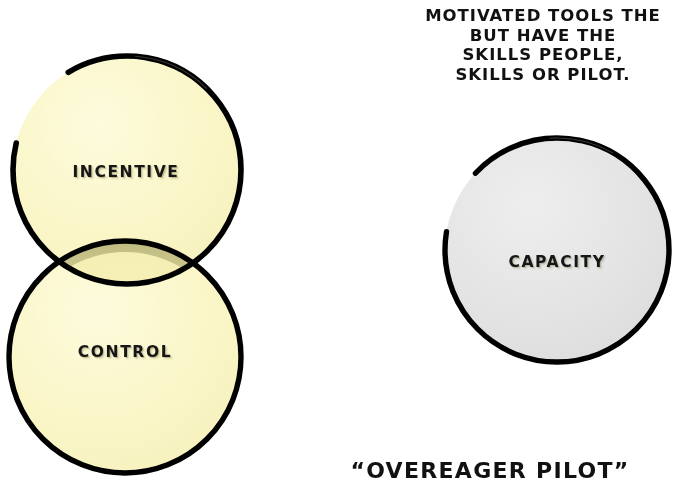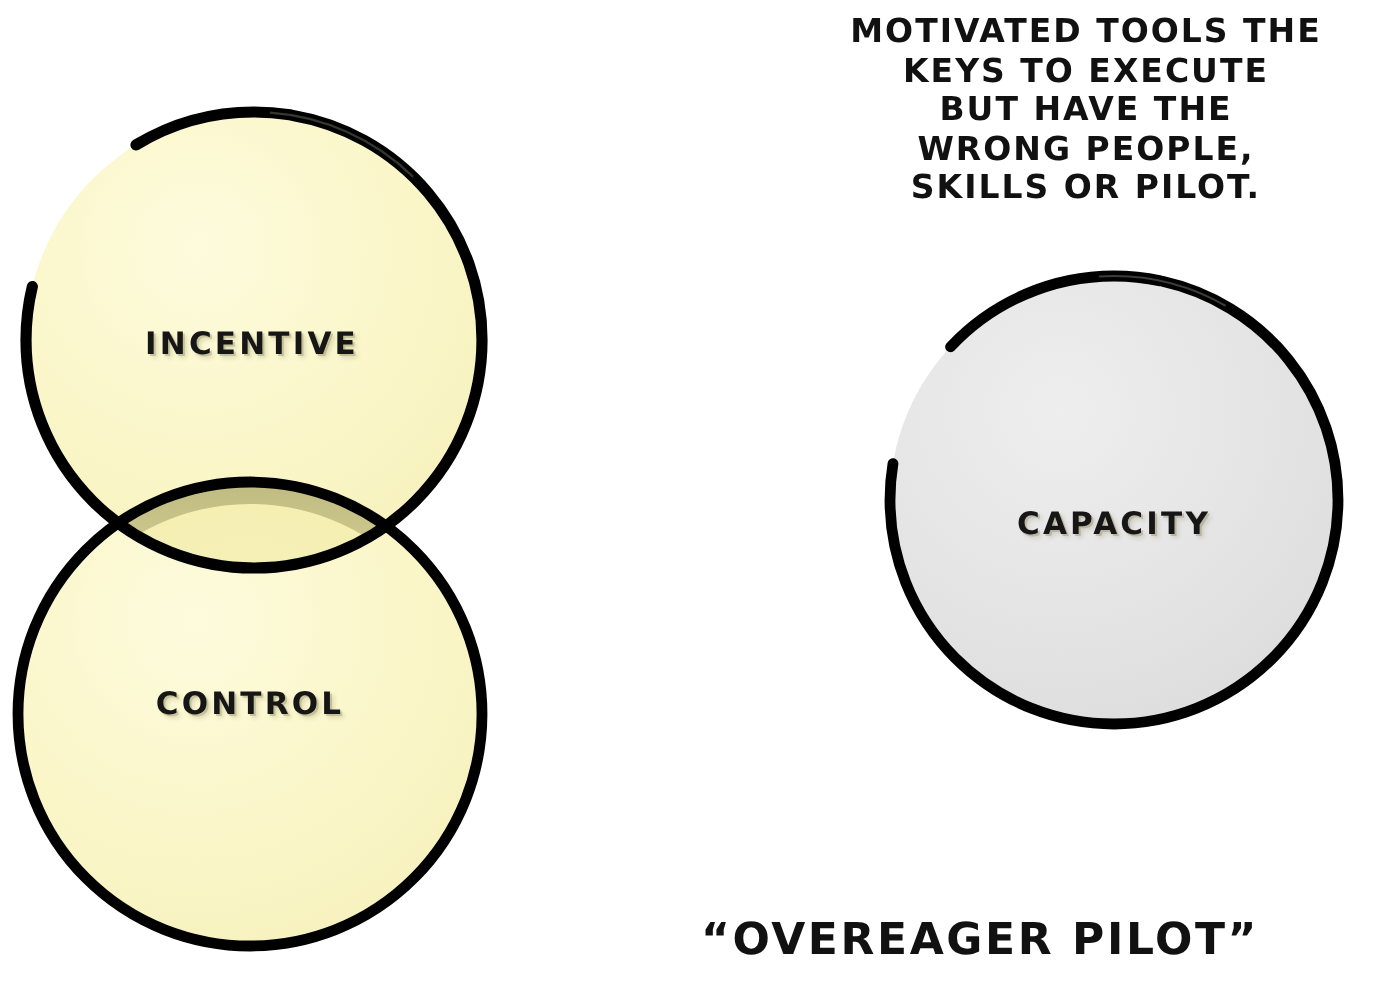--- a/index.html
+++ b/index.html
@@ -141,21 +141,20 @@
   </svg>
 
   <div class="circle-label" id="label-incentive" style="left: 126px; top: 172px; color: rgb(22, 22, 22);">INCENTIVE</div>
 
   <div class="circle-label" id="label-control" style="left: 125px; top: 352px; color: rgb(22, 22, 22);">CONTROL</div>
 
   <div class="circle-label" id="label-capacity" style="left: 557px; top: 262px; color: rgb(22, 22, 22);">CAPACITY</div>
 
   <div class="hand-text" id="header-caption" style="color: rgb(17, 17, 17);">
     <span class="line">MOTIVATED TOOLS THE</span>
-    <span class="line">KEYS TO EXECUTE</span>
     <span class="line">BUT HAVE THE</span>
-    <span class="line">WRONG PEOPLE,</span>
+    <span class="line">SKILLS PEOPLE,</span>
     <span class="line">SKILLS OR PILOT.</span>
   </div>
 
   <div class="hand-text" id="bottom-caption" style="color: rgb(17, 17, 17);">“OVEREAGER PILOT”</div>
 
 </div>
 
 </body></html>

